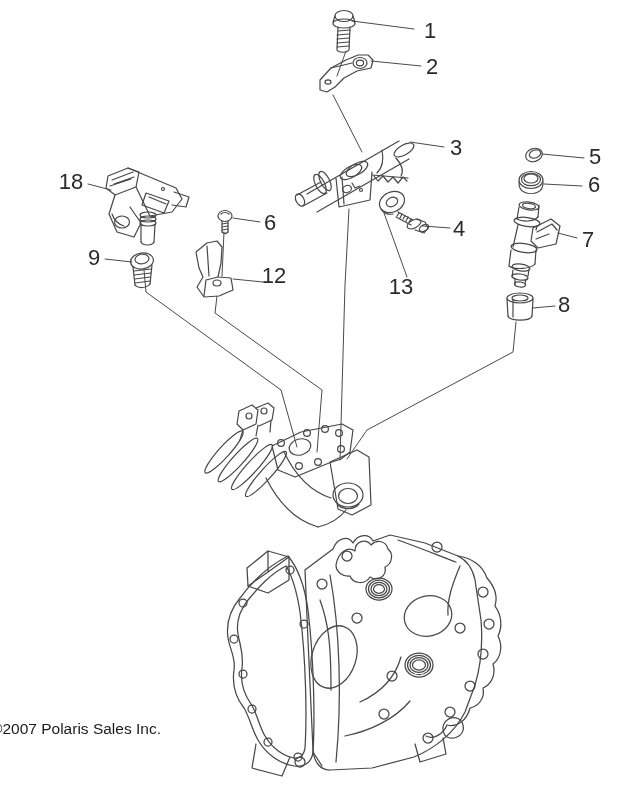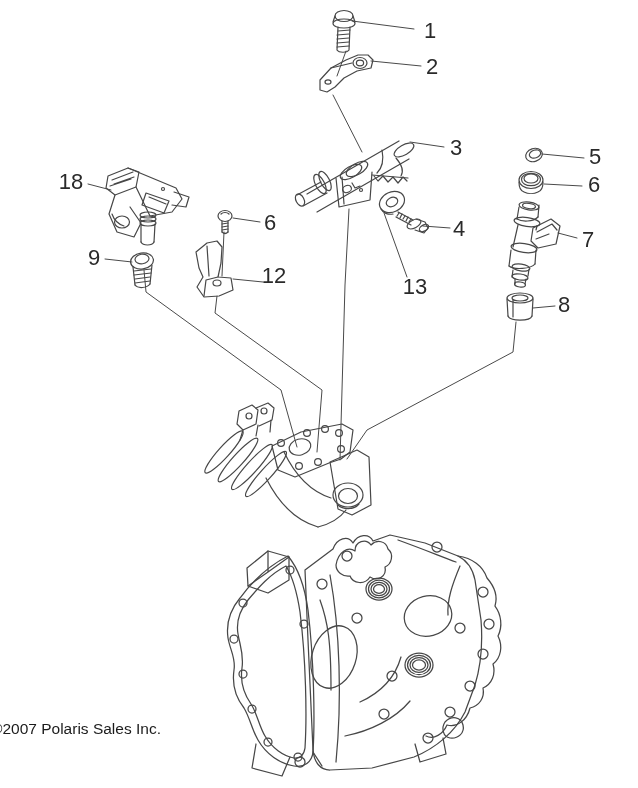--- a/index.html
+++ b/index.html
@@ -316,16 +316,16 @@
   <div class="callout" style="left:456px;top:148px">3</div>
   <div class="callout" style="left:459px;top:229px">4</div>
   <div class="callout" style="left:595px;top:157px">5</div>
   <div class="callout" style="left:594px;top:185px">6</div>
   <div class="callout" style="left:588px;top:240px">7</div>
   <div class="callout" style="left:564px;top:305px">8</div>
   <div class="callout" style="left:94px;top:258px">9</div>
   <div class="callout" style="left:71px;top:182px">18</div>
   <div class="callout" style="left:270px;top:223px">6</div>
   <div class="callout" style="left:274px;top:276px">12</div>
-  <div class="callout" style="left:415px;top:287px">13</div>
+  <div class="callout" style="left:401px;top:287px">13</div>
 
   <div class="copyright">©2007 Polaris Sales Inc.</div>
 </div>
 
 </body></html>

